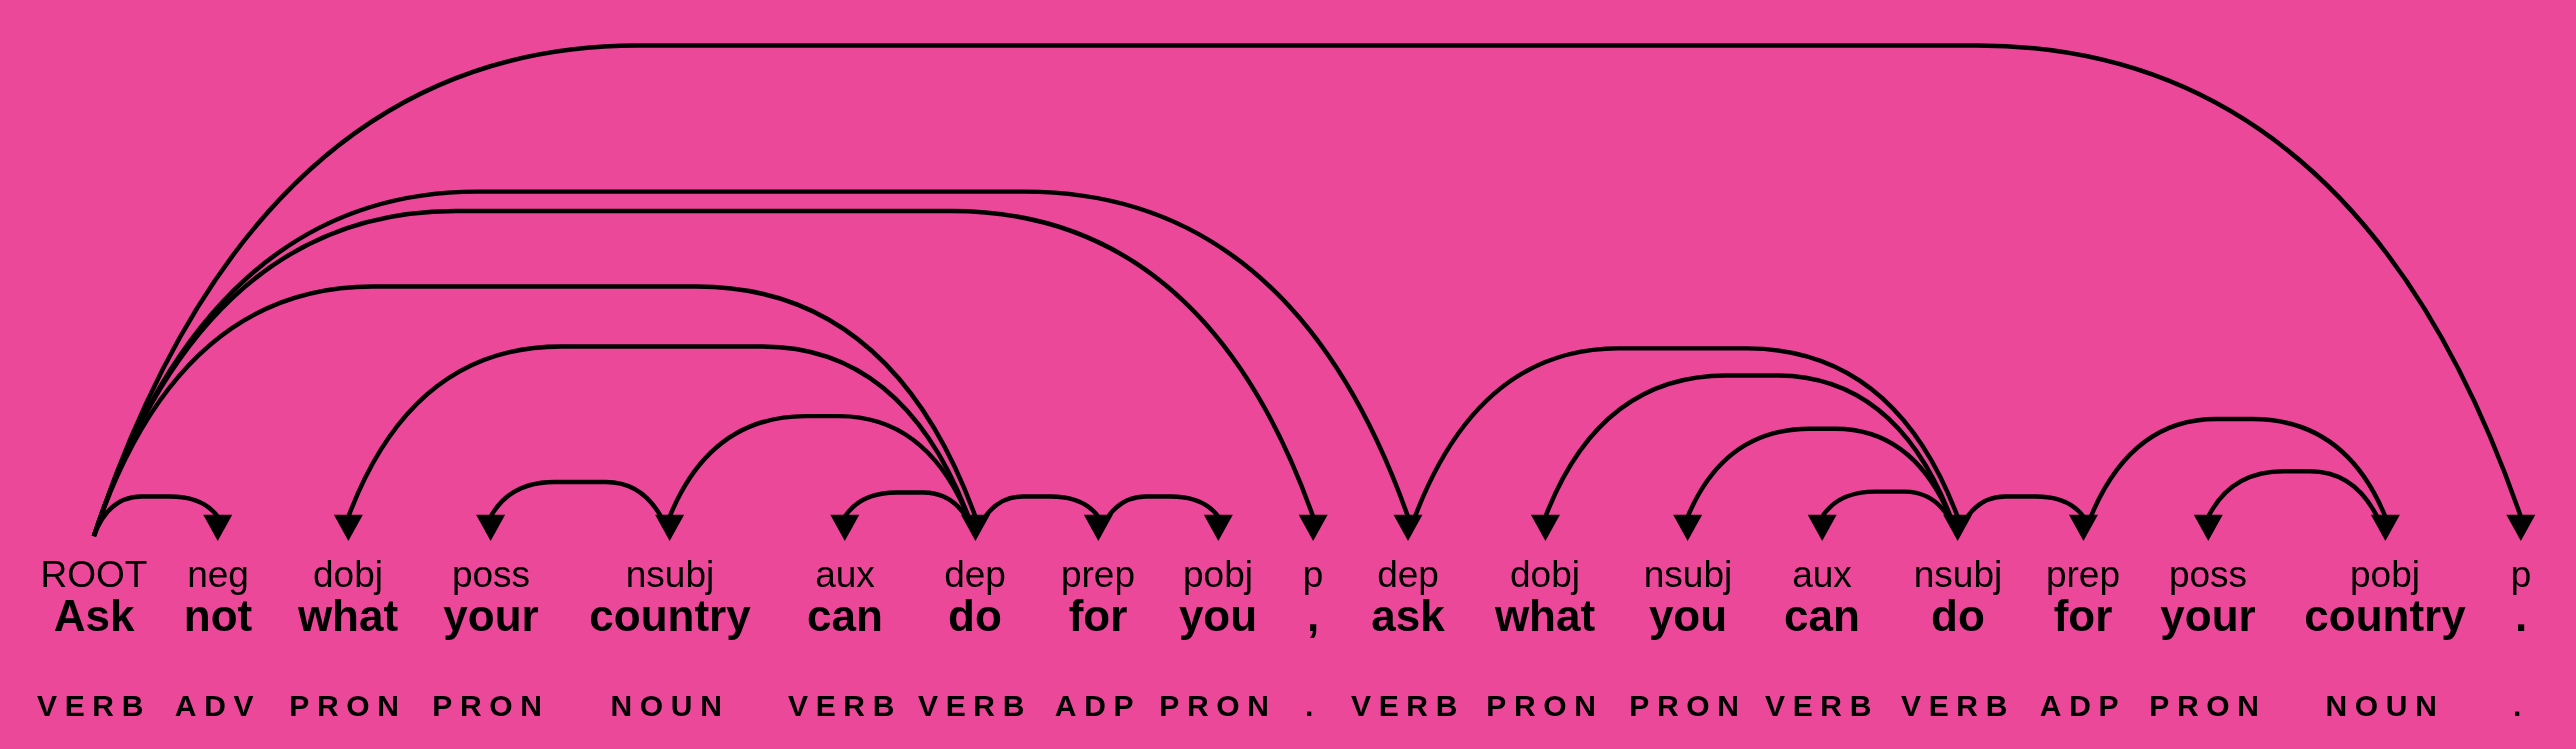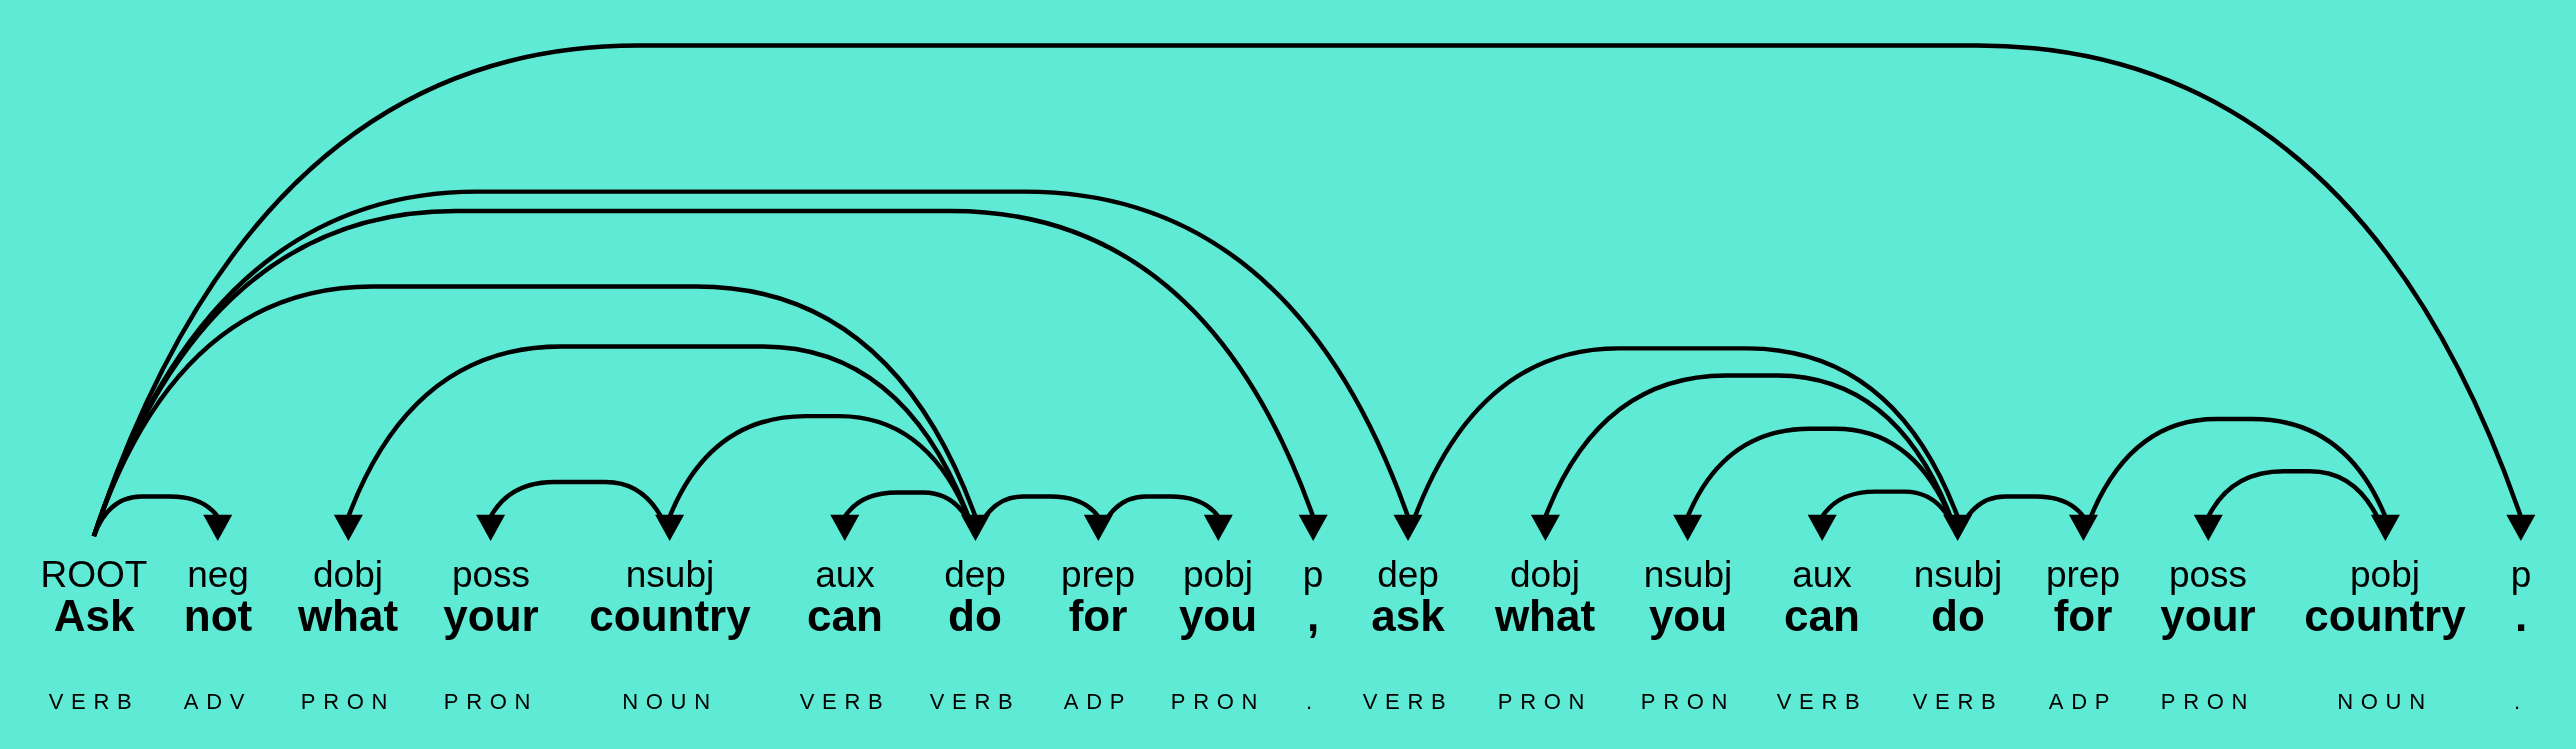--- a/index.html
+++ b/index.html
@@ -1,20 +1,20 @@
 <!DOCTYPE html>
 <html><head>
 <meta charset="utf-8">
 <style>
   html, body { margin: 0; padding: 0; background: #ffffff; }
   #figure {
     position: relative;
     width: 2576px;
     height: 750px;
-    background: #5eead4;
+    background: #ec4899;
     overflow: hidden;
     font-family: "Liberation Sans", sans-serif;
   }
   #arc-layer {
     position: absolute;
     left: 0; top: 0;
     width: 2576px; height: 750px;
   }
   .tok {
     position: absolute;
@@ -36,23 +36,23 @@
     font-size: 37px;
     font-weight: 400;
   }
   .word {
     top: 594px;
     font-size: 44px;
     font-weight: 700;
   }
   .pos {
     top: 691px;
-    font-size: 22px;
+    font-size: 30px;
     letter-spacing: 7.7px;
-    font-weight: 400;
+    font-weight: 700;
   }
 </style>
 </head>
 <body>
 
 <div id="figure">
   <svg id="arc-layer" width="2576" height="750" viewBox="0 0 2662 775" xmlns="http://www.w3.org/2000/svg">
       <path d="M 97 554 Q 111.85 513 146.5 513 L 175.5 513 Q 210.15 513 225 534" fill="none" stroke="#000000" stroke-width="4.6"></path>
       <polygon points="210,532 240,532 225,559" fill="#000000"></polygon>
       <path d="M 1008 554 Q 942 358 788 358 L 580 358 Q 426 358 360 534" fill="none" stroke="#000000" stroke-width="4.6"></path>

